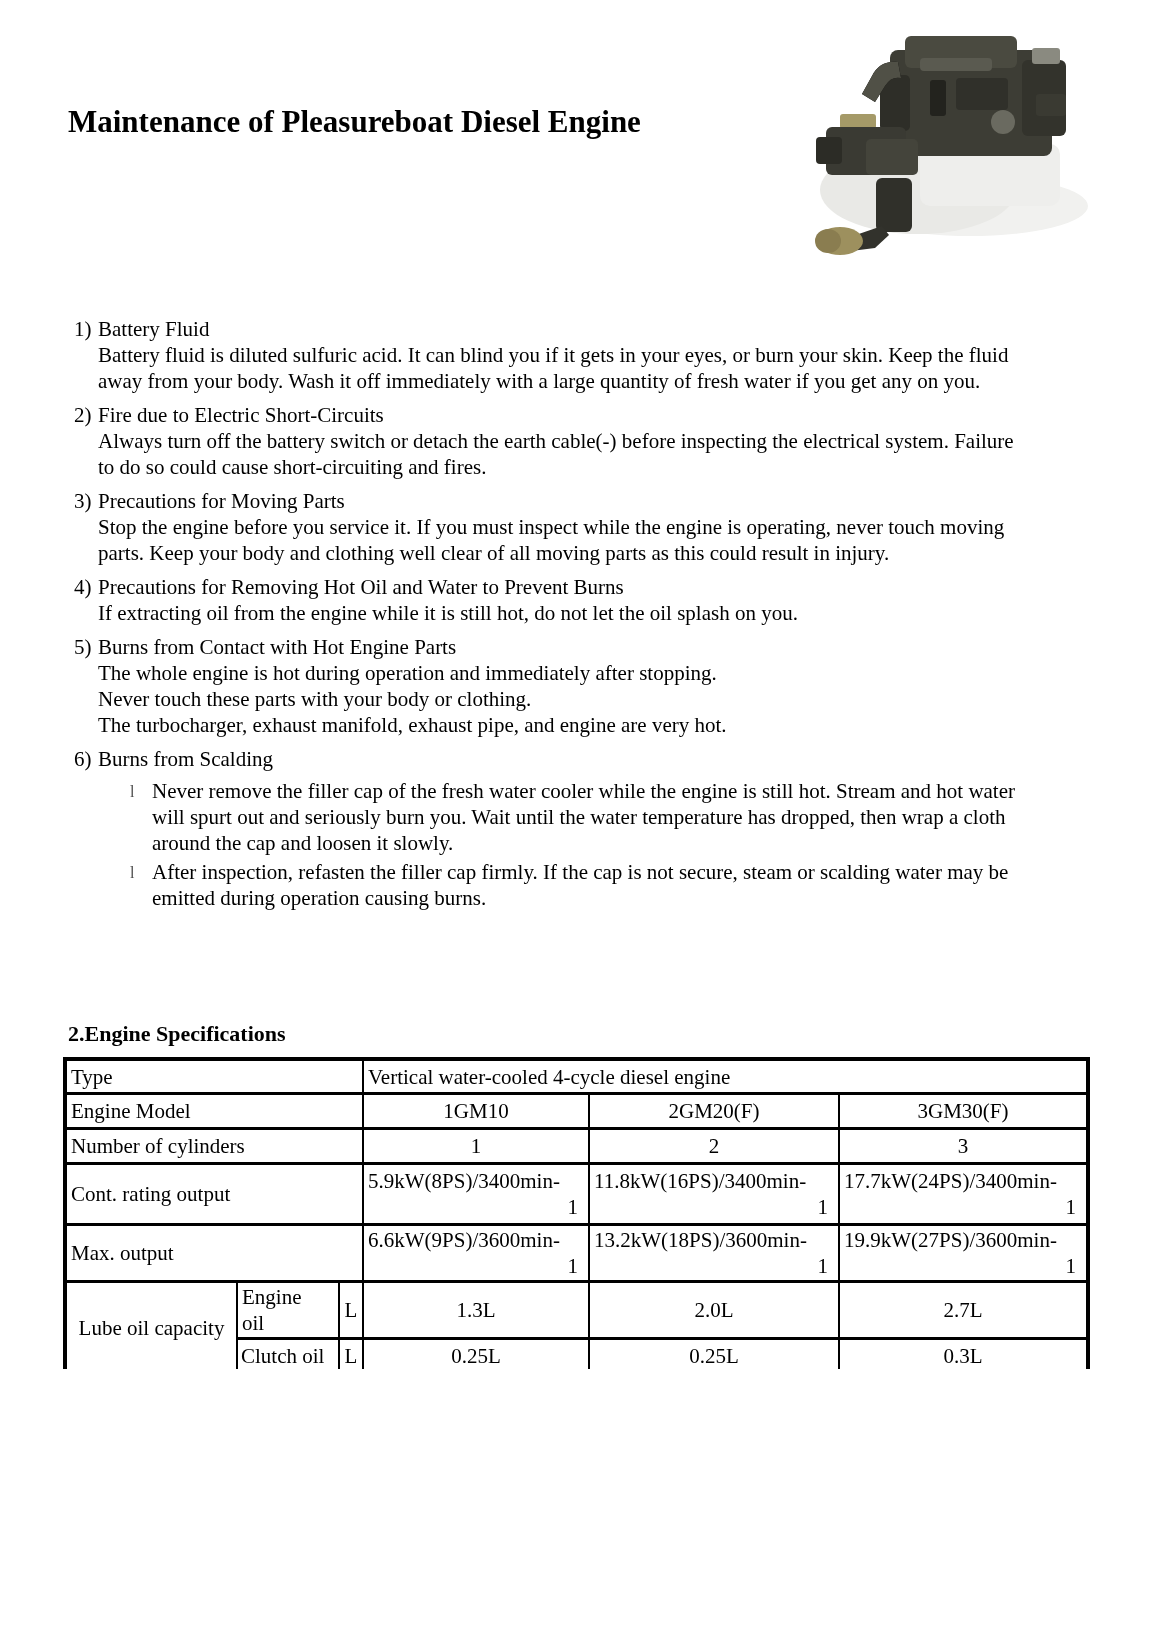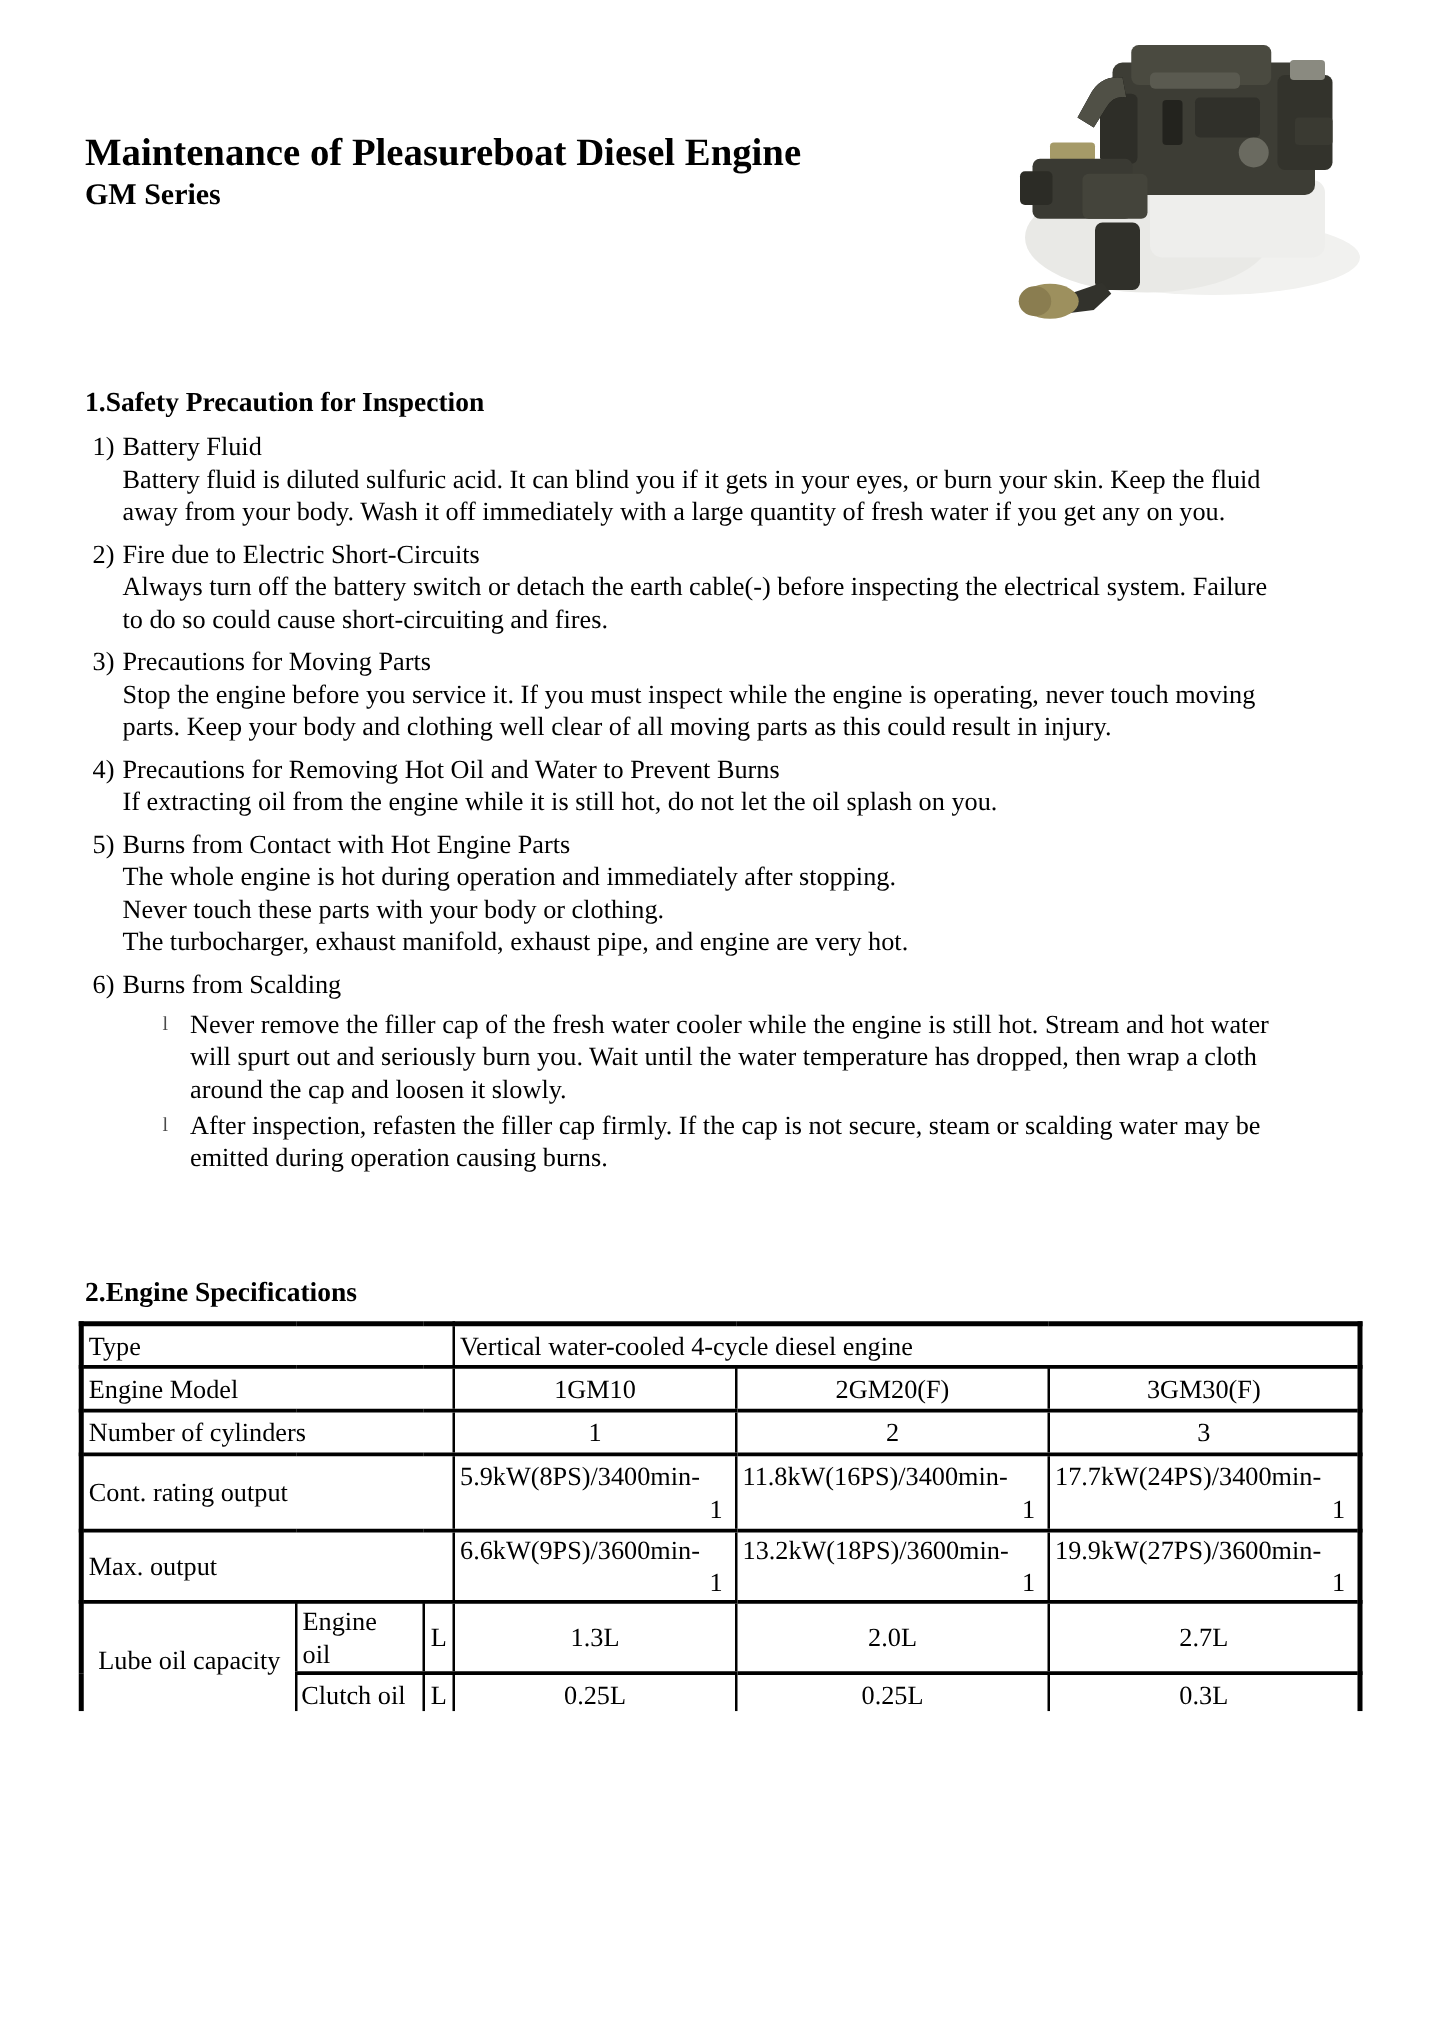--- a/index.html
+++ b/index.html
@@ -39,21 +39,20 @@
   .out-l2{text-align:right;padding-right:6px;}
   .engine-oil-wrap{max-width:74px;}
 </style>
 </head>
 <body>
 
 <div class="page">
 
   <div class="abs" style="left:68px;top:102px;">
     <h1 class="doc-title">Maintenance of Pleasureboat Diesel Engine</h1>
-    <div class="doc-subtitle">GM Series</div>
   </div>
 
   <svg class="abs" style="left:770px;top:20px;" width="332" height="240" viewBox="0 0 332 240">
     <ellipse cx="200" cy="186" rx="118" ry="30" fill="#f1f1ef"></ellipse>
     <ellipse cx="148" cy="170" rx="98" ry="44" fill="#e9e9e6"></ellipse>
     <rect x="150" y="124" width="140" height="62" rx="10" fill="#eeeeec"></rect>
     <rect x="120" y="30" width="162" height="106" rx="8" fill="#3d3d35"></rect>
     <rect x="135" y="16" width="112" height="32" rx="6" fill="#4a4a40"></rect>
     <rect x="252" y="40" width="44" height="76" rx="6" fill="#33332c"></rect>
     <rect x="110" y="55" width="30" height="56" rx="5" fill="#2e2e28"></rect>
@@ -69,21 +68,20 @@
     <rect x="56" y="107" width="80" height="48" rx="6" fill="#3a3a33"></rect>
     <rect x="46" y="117" width="26" height="27" rx="4" fill="#2c2c26"></rect>
     <rect x="96" y="119" width="52" height="36" rx="5" fill="#44443b"></rect>
     <rect x="106" y="158" width="36" height="54" rx="6" fill="#30302a"></rect>
     <path d="M112,206 l-32,11 -7,15 32,-4 14,-13 z" fill="#32322c"></path>
     <ellipse cx="70" cy="221" rx="23" ry="14" fill="#9d905e"></ellipse>
     <ellipse cx="58" cy="221" rx="13" ry="12" fill="#8a7d50"></ellipse>
   </svg>
 
   <div class="abs body-text" style="left:68px;top:308px;width:954px;">
-    <h2 class="sec-heading">1.Safety Precaution for Inspection</h2>
 
     <div class="item">
       <div class="item-head">
         <span class="item-num">1)</span>
         <span>Battery Fluid</span>
       </div>
       <div class="item-line">Battery fluid is diluted sulfuric acid. It can blind you if it gets in your eyes, or burn your skin. Keep the fluid away from your body. Wash it off immediately with a large quantity of fresh water if you get any on you.</div>
     </div>
 
     <div class="item">

